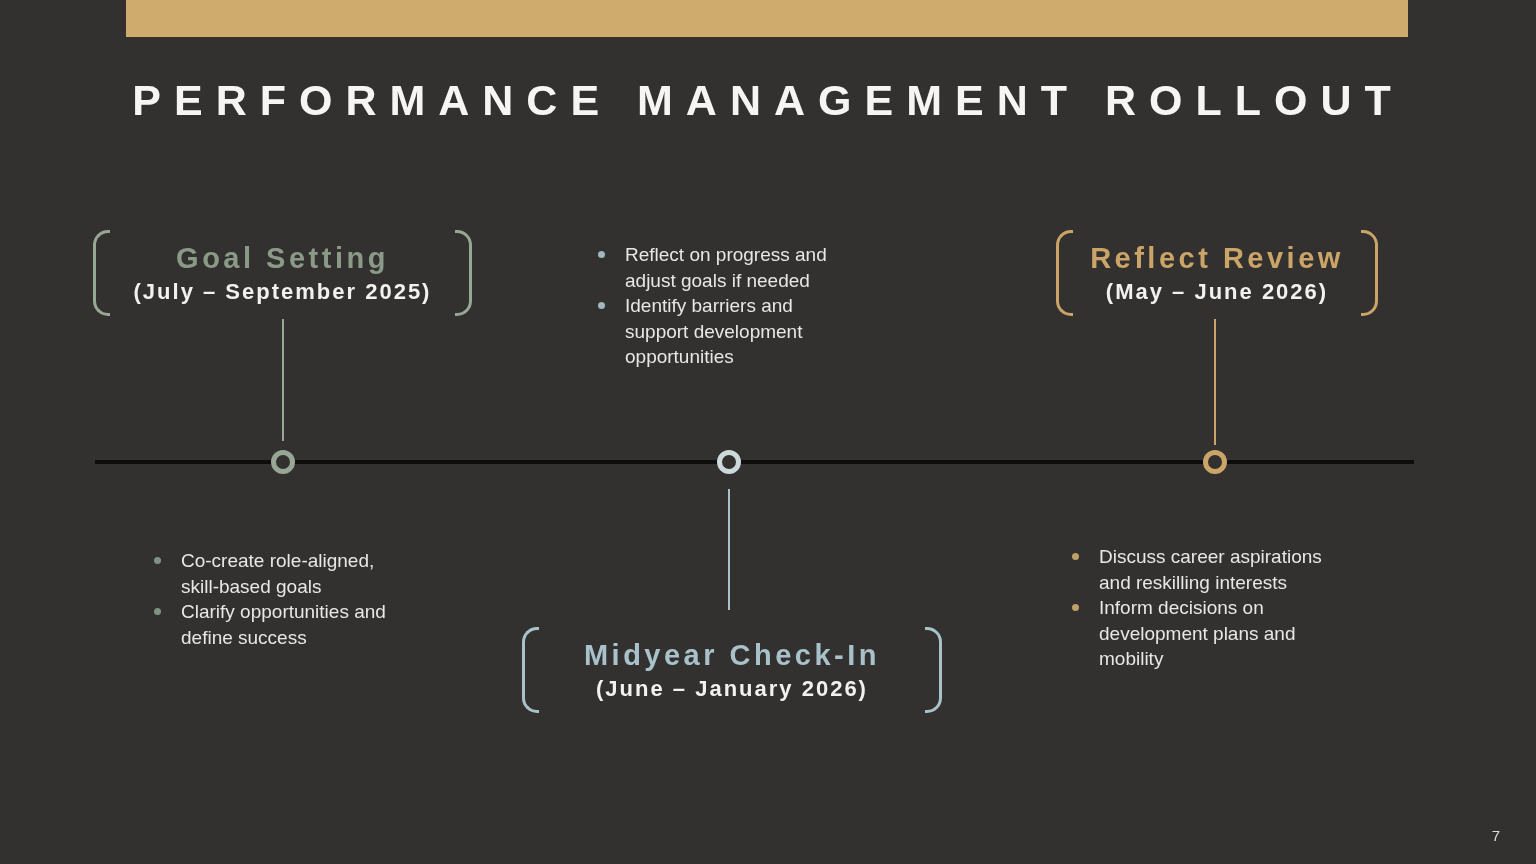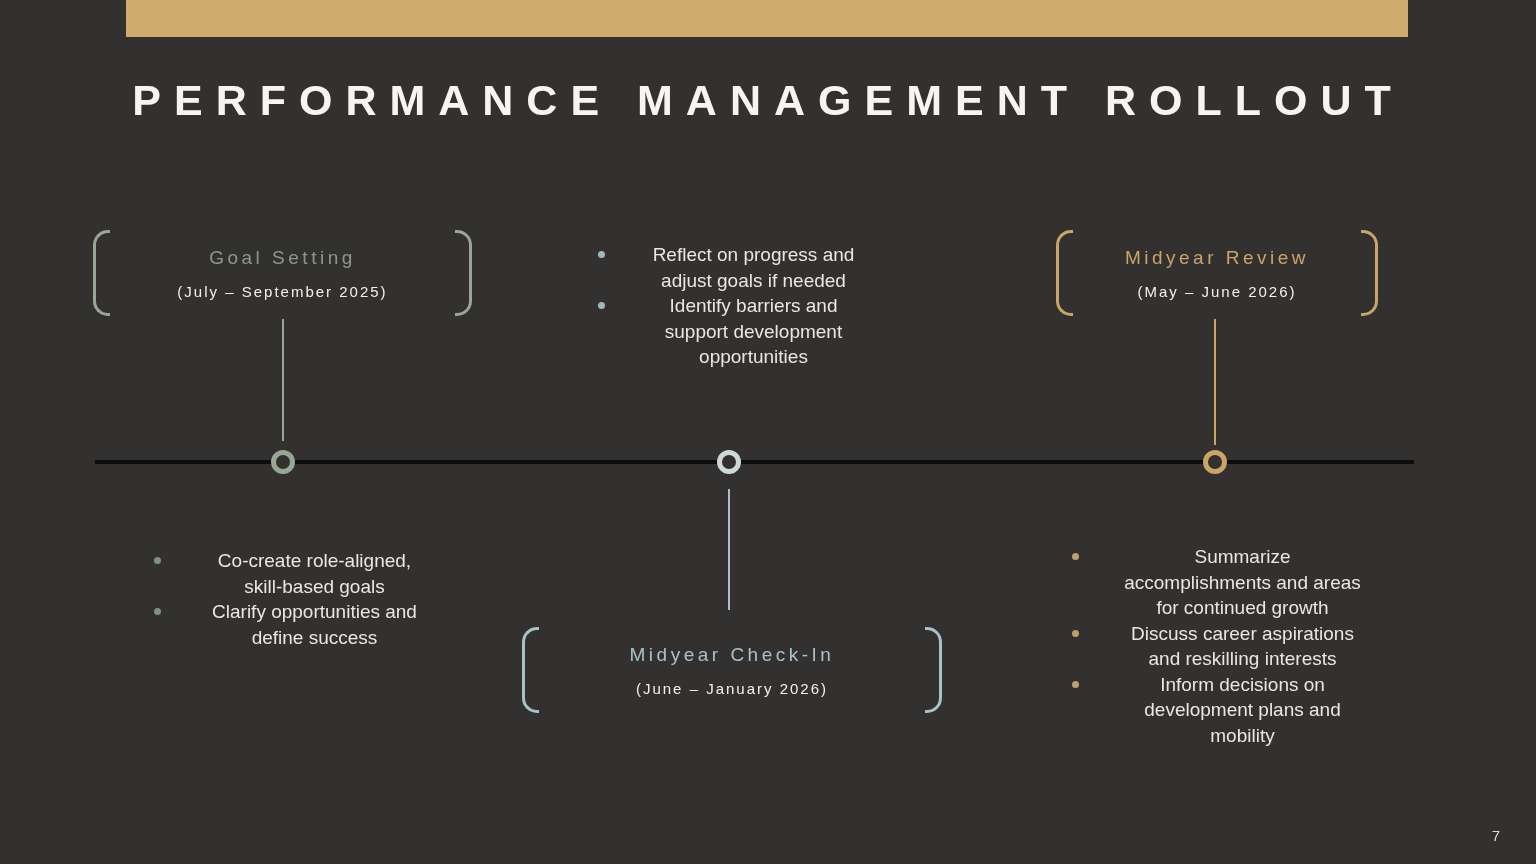--- a/index.html
+++ b/index.html
@@ -13,42 +13,42 @@
     position: absolute; top: 76px; left: 0; width: 100%;
     text-align: center; color: #f6f5f3; font-size: 43px; font-weight: bold;
     letter-spacing: 13px; white-space: nowrap;
   }
   
   .label-group { position: absolute; display: flex; align-items: stretch; }
   .bracket { width: 17px; flex: 0 0 17px; border: 3px solid; box-sizing: border-box; }
   .bracket-left  { border-right: none; border-radius: 15px 0 0 15px; }
   .bracket-right { border-left: none;  border-radius: 0 15px 15px 0; }
   .label-center { flex: 1; display: flex; flex-direction: column; justify-content: center; text-align: center; }
-  .label-title { font-size: 19px; font-weight: normal; letter-spacing: 3.5px; line-height: 34px; white-space: nowrap; text-align: center; }
-  .label-date { font-size: 15px; font-weight: normal; letter-spacing: 2px; color: #f2f1ef; line-height: 27px; margin-top: 3px; white-space: nowrap; }
+  .label-title { font-size: 29px; font-weight: bold; letter-spacing: 3.5px; line-height: 34px; white-space: nowrap; text-align: center; }
+  .label-date { font-size: 22px; font-weight: bold; letter-spacing: 2px; color: #f2f1ef; line-height: 27px; margin-top: 3px; white-space: nowrap; }
   .theme-sage .label-title { color: #8b9a88; }
   .theme-sage .bracket { border-color: #98a795; }
   .theme-blue .label-title { color: #a9c2ca; }
   .theme-blue .bracket { border-color: #a9c2ca; }
   .theme-gold .label-title { color: #cba467; }
   .theme-gold .bracket { border-color: #cba467; }
   
   .timeline-line { position: absolute; left: 95px; top: 460px; width: 1319px; height: 4px; background: #0d0d0d; }
   .node { position: absolute; top: 450px; width: 14px; height: 14px; border: 5px solid; border-radius: 50%; background: #323130; box-sizing: content-box; }
   .node-sage { border-color: #98a795; }
   .node-blue { border-color: #ccd9da; }
   .node-gold { border-color: #cba467; }
   .connector { position: absolute; width: 2px; }
   .conn-sage { background: #98a795; }
   .conn-blue { background: #a9c2ca; }
   .conn-gold { background: #cba467; }
   
   .bullets { position: absolute; color: #e8e7e4; font-size: 19px; line-height: 25.5px; }
   .bullets ul { list-style: none; margin: 0; padding: 0; }
-  .bullets li { position: relative; padding-left: 33px; white-space: pre-line; text-align: center; }
+  .bullets li { position: relative; padding-left: 33px; white-space: pre-line; }
   .bullets li::before { content: ""; position: absolute; left: 6px; top: 9px; width: 7px; height: 7px; border-radius: 50%; }
   .dots-sage li::before { background: #7f9382; }
   .dots-blue li::before { background: #9fb8bd; }
   .dots-gold li::before { background: #bfa069; }
   .page-number { position: absolute; right: 36px; top: 827px; color: #dddcda; font-size: 15px; }
 </style>
 </head>
 <body>
 
 <div class="slide">
@@ -62,21 +62,21 @@
     <div class="label-center">
       <div class="label-title">Goal Setting</div>
       <div class="label-date">(July – September 2025)</div>
     </div>
     <div class="bracket bracket-right"></div>
   </div>
 
   <div class="label-group theme-gold" style="left:1056px; top:230px; width:322px; height:86px;">
     <div class="bracket bracket-left"></div>
     <div class="label-center">
-      <div class="label-title">Midyear Review</div>
+      <div class="label-title">Reflect Review</div>
       <div class="label-date">(May – June 2026)</div>
     </div>
     <div class="bracket bracket-right"></div>
   </div>
 
   <div class="label-group theme-blue" style="left:522px; top:627px; width:420px; height:86px;">
     <div class="bracket bracket-left"></div>
     <div class="label-center">
       <div class="label-title">Midyear Check-In</div>
       <div class="label-date">(June – January 2026)</div>
@@ -108,23 +108,20 @@
     <ul class="dots-sage">
       <li>Co-create role-aligned,
 skill-based goals</li>
       <li>Clarify opportunities and
 define success</li>
     </ul>
   </div>
 
   <div class="bullets" style="left:1066px; top:544px; width:320px;">
     <ul class="dots-gold">
-      <li>Summarize
-accomplishments and areas
-for continued growth</li>
       <li>Discuss career aspirations
 and reskilling interests</li>
       <li>Inform decisions on
 development plans and
 mobility</li>
     </ul>
   </div>
 
   <div class="page-number">7</div>
 

